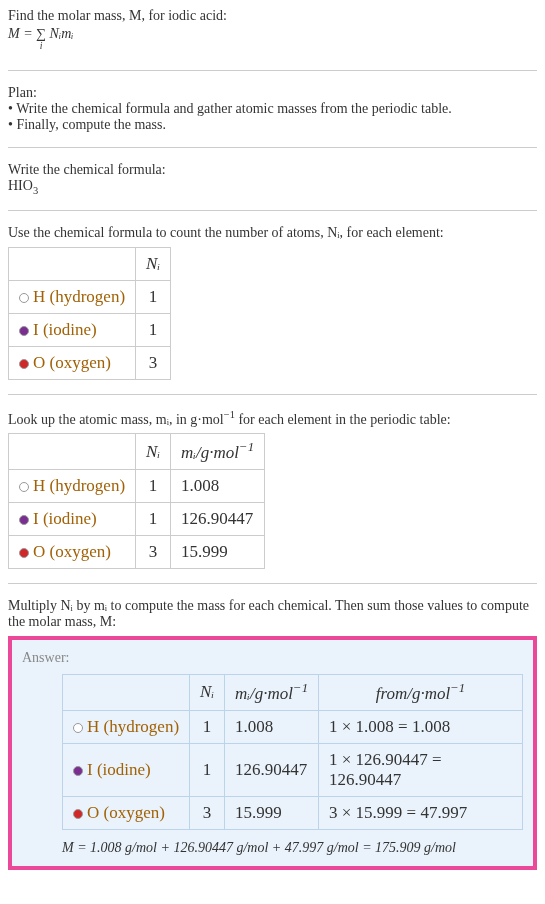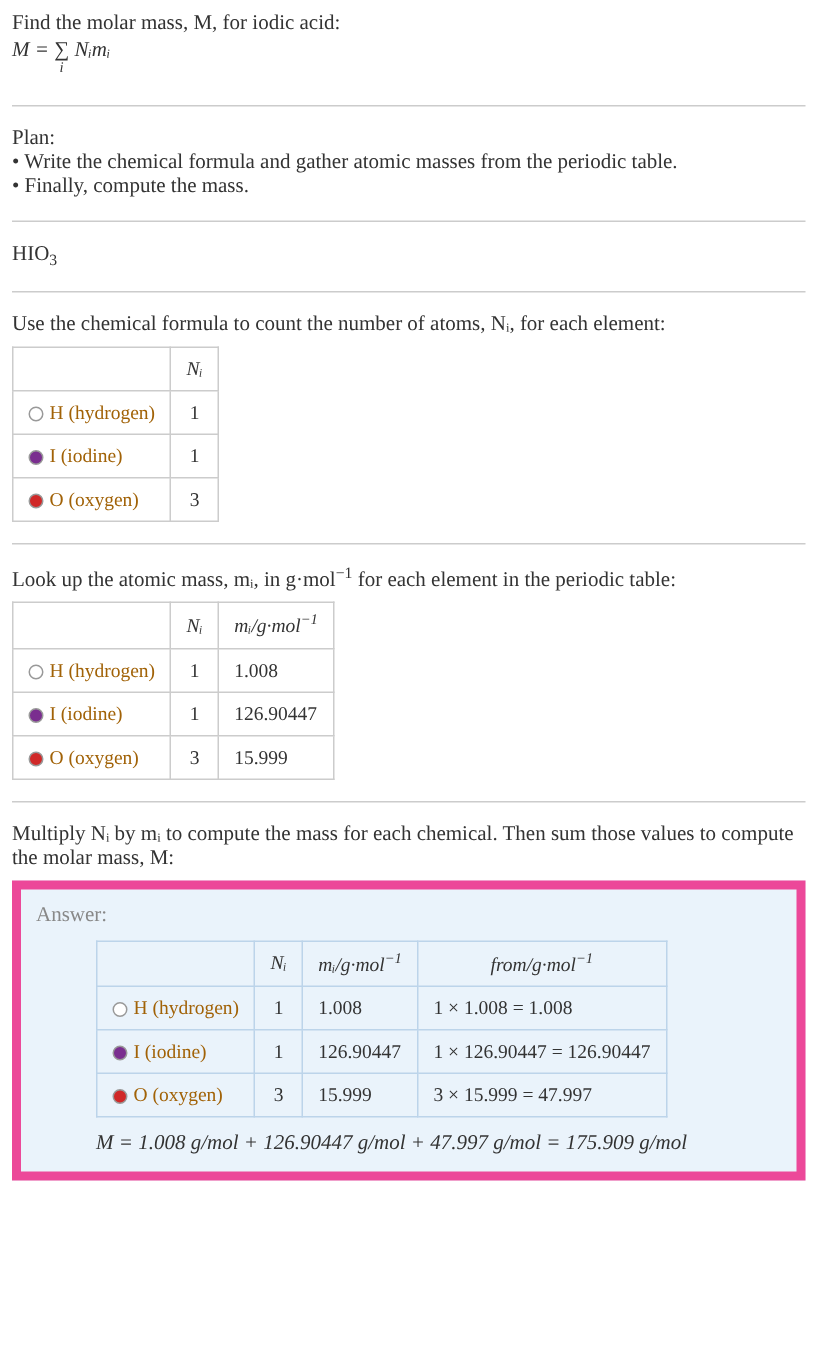--- a/index.html
+++ b/index.html
@@ -48,21 +48,21 @@
       margin: 14px 0;
     }
     table {
       border-collapse: collapse;
       margin-top: 6px;
     }
     th, td {
       border: 1px solid #ccc;
       padding: 6px 10px;
       text-align: left;
-      font-size: 13px;
+      font-size: 17px;
     }
     th {
       font-weight: normal;
     }
     .header-cell {
       font-style: italic;
     }
     .element-cell {
       color: #a16207;
       white-space: nowrap;
@@ -73,21 +73,21 @@
       height: 10px;
       border-radius: 50%;
       margin-right: 4px;
       vertical-align: middle;
       border: 1px solid #999;
     }
     .center {
       text-align: center;
     }
     .answer-box {
-      border: 6px solid #ec4899;
+      border: 4px solid #ec4899;
       background: #eaf3fb;
       padding: 10px;
       margin-top: 6px;
     }
     .answer-label {
       color: #888;
       margin-bottom: 8px;
     }
     .answer-box table {
       margin-left: 40px;
@@ -121,20 +121,21 @@
 
 <div class="section">
   <div>Plan:</div>
   <div>• Write the chemical formula and gather atomic masses from the periodic table.</div>
   <div>• Finally, compute the mass.</div>
 </div>
 
 <hr class="divider">
 
 <div class="section">
+  <div>Write the chemical formula:</div>
   <div>
     <span>HIO</span><span class="sub">3</span>
   </div>
 </div>
 
 <hr class="divider">
 
 <div class="section">
   <div>Use the chemical formula to count the number of atoms, Nᵢ, for each element:</div>
   <table>

